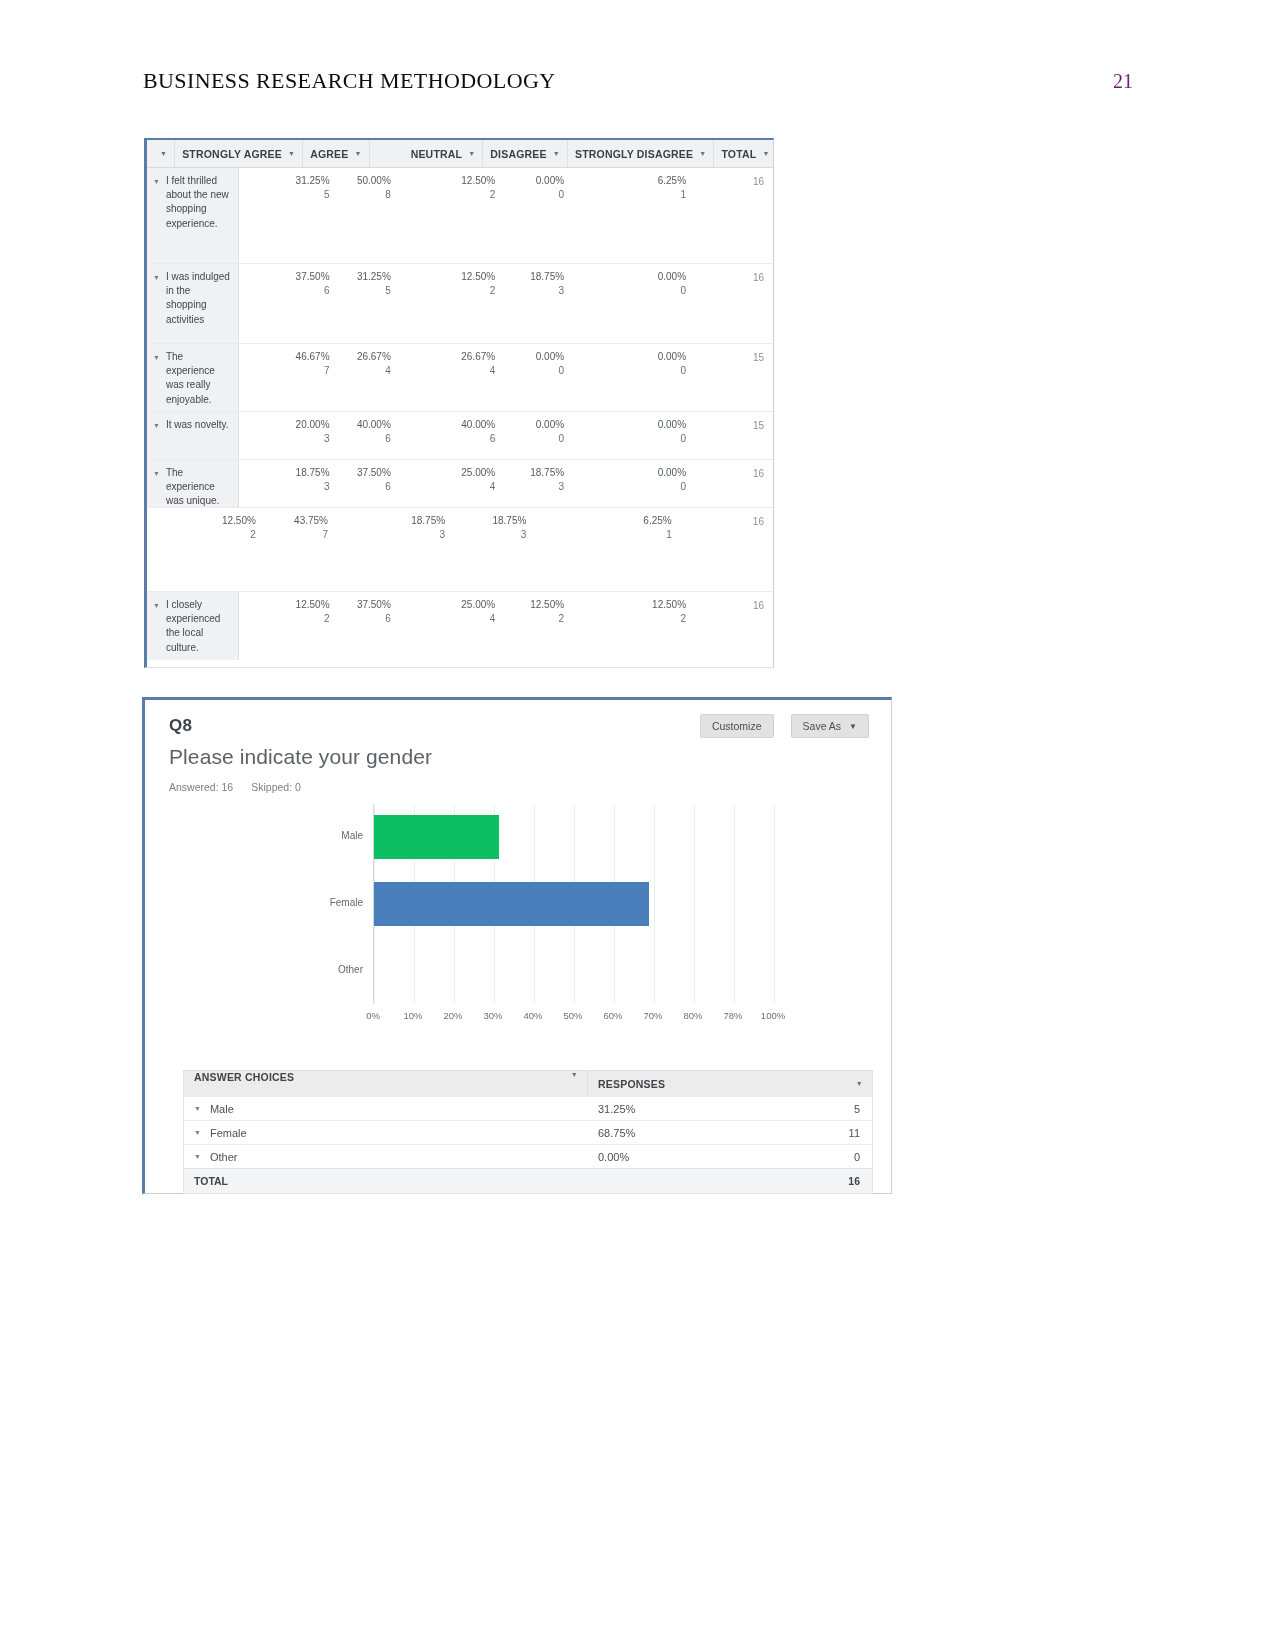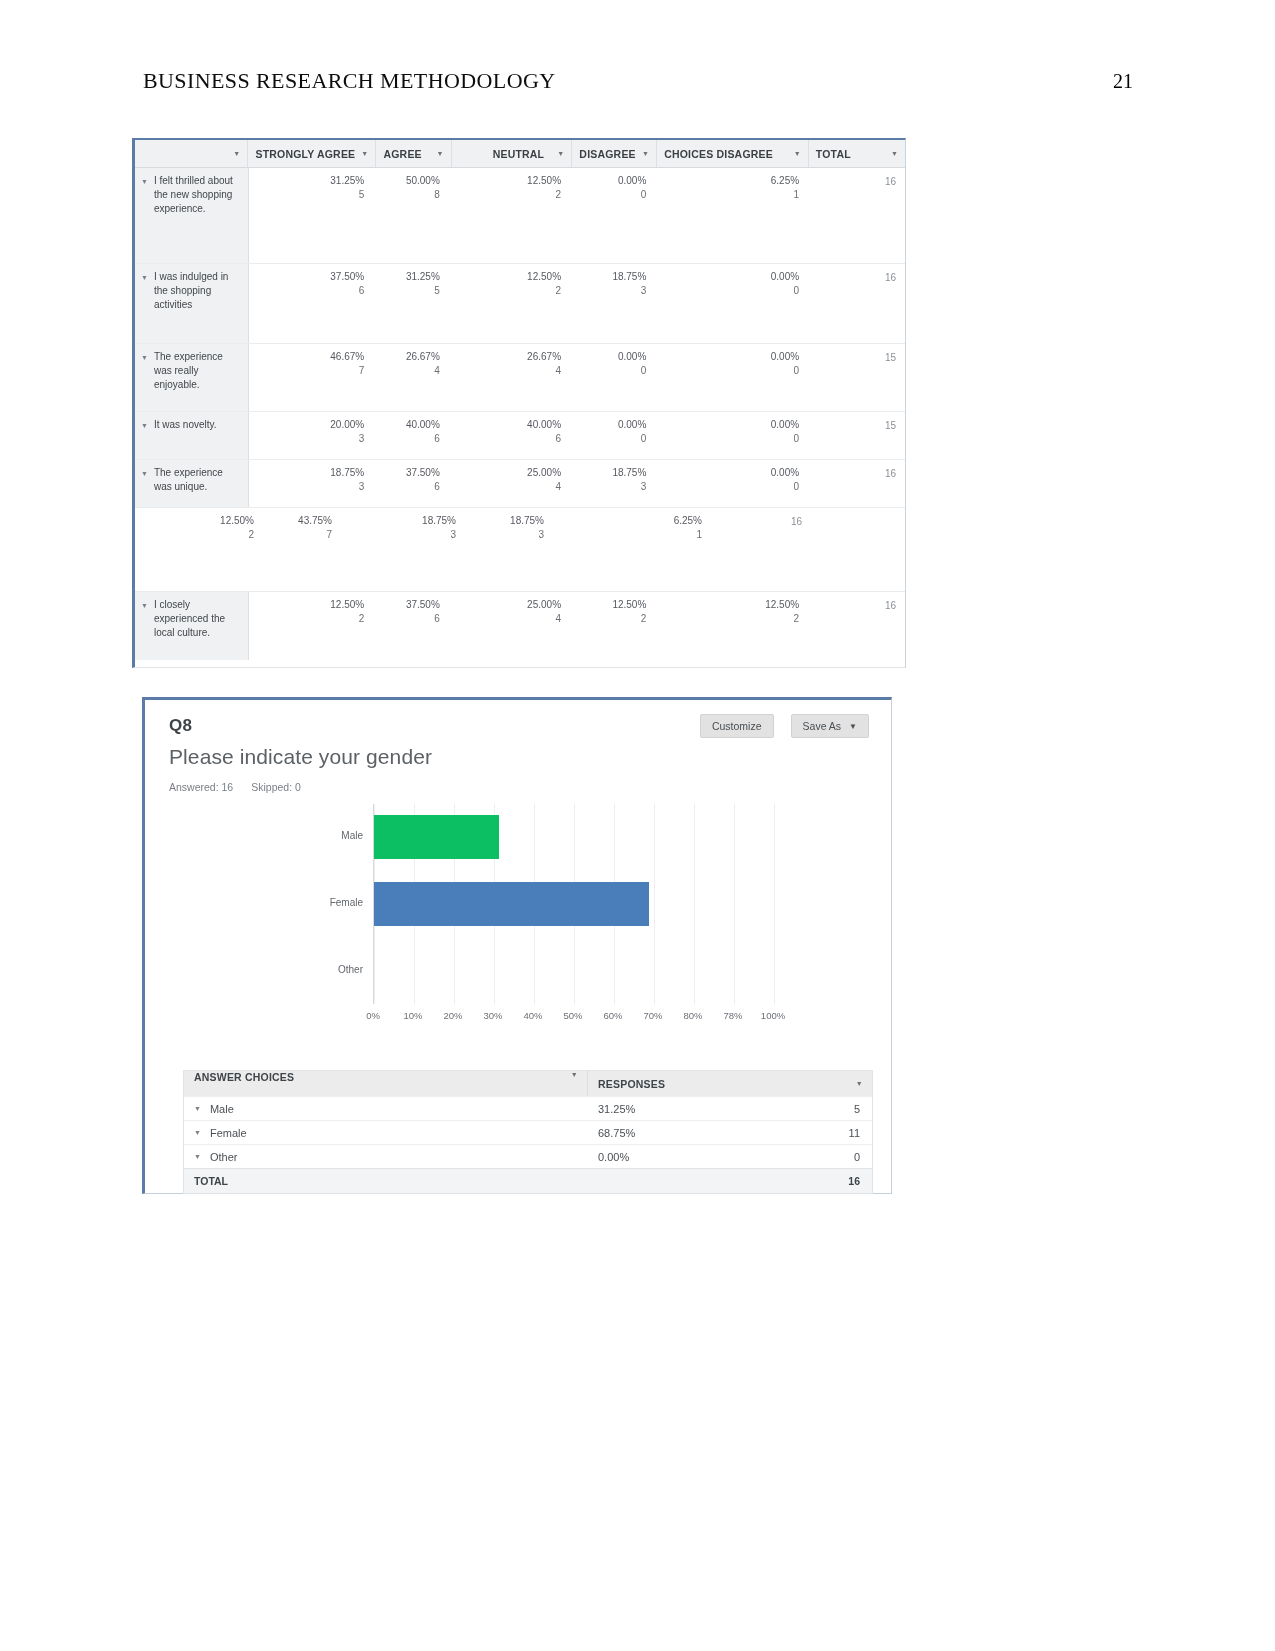--- a/index.html
+++ b/index.html
@@ -16,26 +16,26 @@
   .page-header{
     position:absolute; left:143px; top:68px; width:990px;
     display:flex; align-items:baseline; justify-content:space-between;
   }
   .doc-title{
     font-family:"Liberation Serif", serif;
     font-size:22px; letter-spacing:.4px; color:#0d0d0d;
   }
   .page-num{
     font-family:"Liberation Serif", serif;
-    font-size:20px; color:#000000;
+    font-size:20px; color:#701a75;
   }
 
   
   .matrix-card{
-    position:absolute; left:132px; top:138px; width:774px; height:530px;
+    position:absolute; left:144px; top:138px; width:630px; height:530px;
     background:#ffffff;
     border-left:3px solid #5b7ca6;
     border-top:2px solid #5b7ca6;
     border-right:1px solid #c9d3de;
     border-bottom:1px solid #dfe3e8;
     overflow:hidden;
   }
   .mx-head{
     display:flex; height:28px;
     background:#f0f1f2;
@@ -211,21 +211,21 @@
     </div>
     <div class="cell col-n">
       <span>NEUTRAL</span>
       <span class="caret">▼</span>
     </div>
     <div class="cell col-d">
       <span>DISAGREE</span>
       <span class="caret">▼</span>
     </div>
     <div class="cell col-sd">
-      <span>CHOICES DISAGREE</span>
+      <span>STRONGLY DISAGREE</span>
       <span class="caret">▼</span>
     </div>
     <div class="cell col-t">
       <span>TOTAL</span>
       <span class="caret">▼</span>
     </div>
   </div>
   <div id="matrix-body">
       <div class="mx-row" style="height: 96px;">
         <div class="mx-q">

